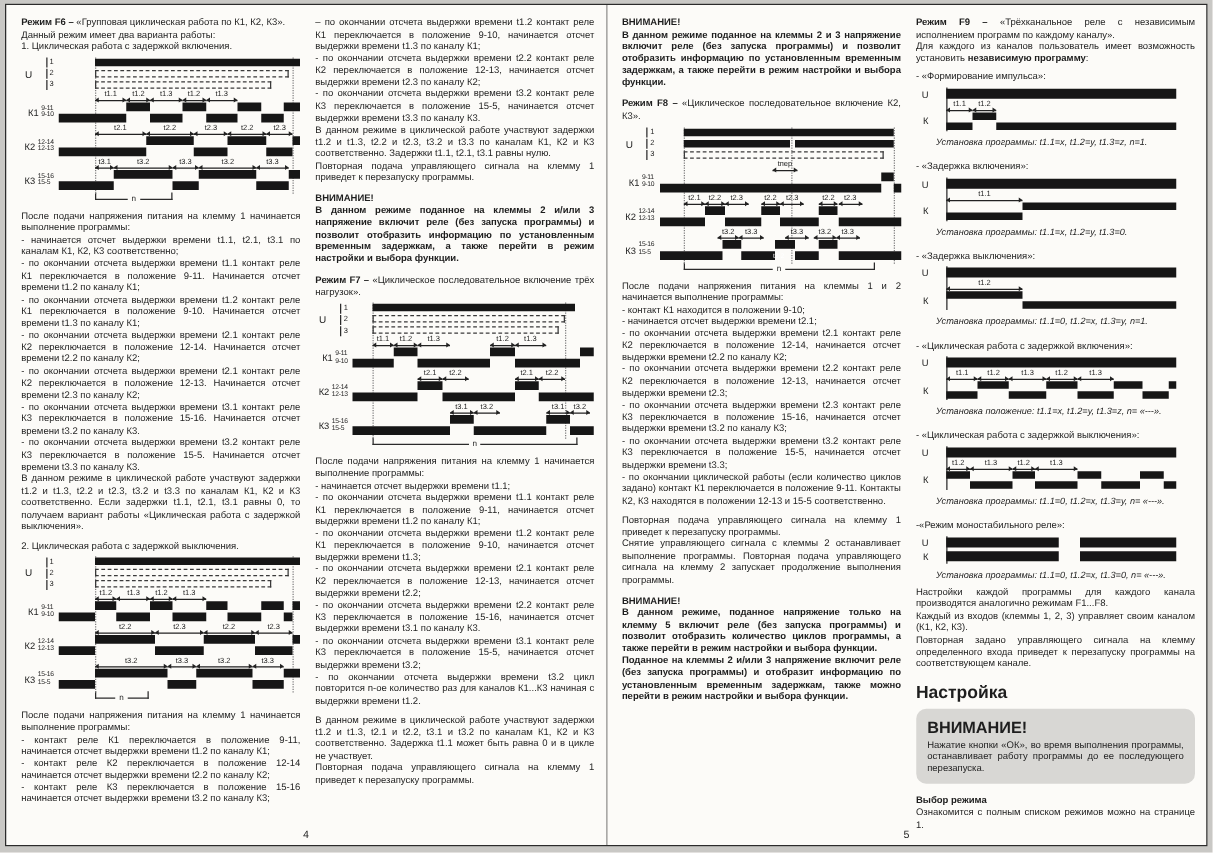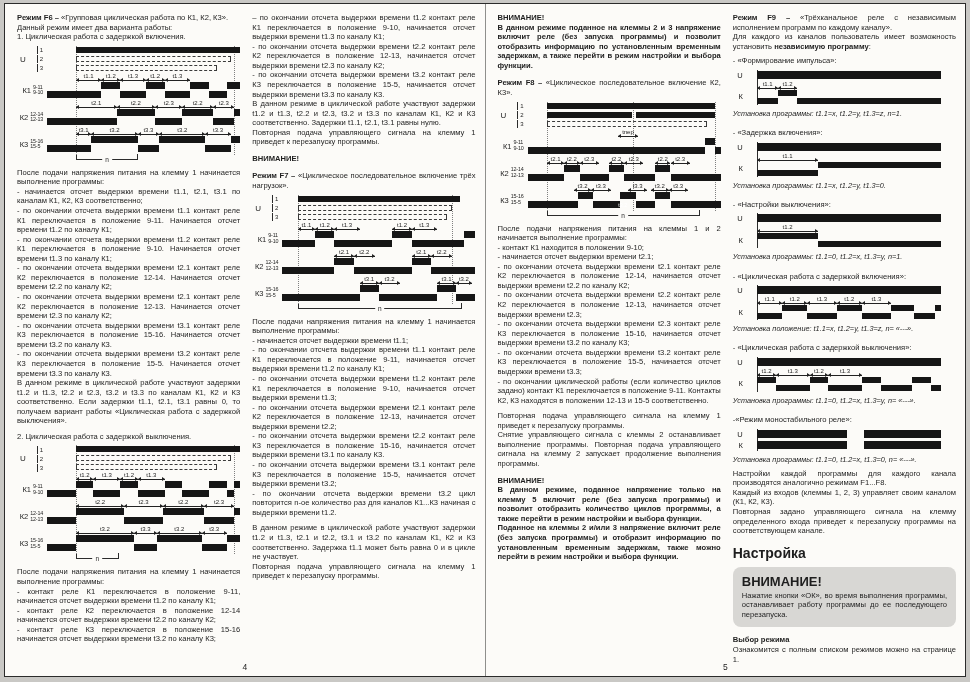--- a/index.html
+++ b/index.html
@@ -4,21 +4,21 @@
 <style>
   html,body{margin:0;padding:0;}
   body{width:970px;height:682px;background:#c9c8c5;font-family:"Liberation Sans",sans-serif;color:#1e1e1e;position:relative;overflow:hidden;}
   .sheet{position:absolute;left:4px;top:3px;right:4px;bottom:5px;background:#fcfbf8;border:1px solid #2b2b2b;display:flex;}
   .page{flex:1;position:relative;padding:9px 9px 16px 12px;display:flex;gap:12px;box-sizing:border-box;}
   .divider{width:1px;background:#8f8f8c;}
   .col{flex:1;min-width:0;display:flex;flex-direction:column;}
   .para{font-size:7.6px;line-height:1.26;text-align:justify;}
   .spacer{height:6px;}
   .b{font-weight:bold;}
-  .cap{font-style:italic;font-size:7.3px;margin:2px 0 5px 0;} .mt6{margin-top:6px;} .mt8{margin-top:8px;}
+  .cap{font-style:italic;font-size:7.3px;margin:2px 0 5px 16px;} .mt6{margin-top:6px;} .mt8{margin-top:8px;}
   .pagenum{position:absolute;bottom:4px;left:50%;transform:translateX(-50%);font-size:8.5px;}
   .warn{margin-top:7px;}
   .warn .para{font-weight:bold;}
   .h-set{font-size:14px;font-weight:bold;margin:9px 0 4px 0;}
   .warnbox{background:#d8d7d4;border-radius:8px;padding:7px 9px 8px 9px;margin:2px 0 8px 0;}
   .warnbox .wt{font-size:13px;font-weight:bold;margin-bottom:2px;}
   .f9item{margin-top:5px;}
   
   .tdiag{position:relative;margin:4px 0 4px 0;}
   .td-row{display:flex;position:relative;}
@@ -399,20 +399,21 @@
     <div class="col">
       <div>
           <div class="para">– по окончании отсчета выдержки времени t1.2 контакт реле К1 переключается в положение 9-10, начинается отсчет выдержки времени t1.3 по каналу К1;</div>
           <div class="para">- по окончании отсчета выдержки времени t2.2 контакт реле К2 переключается в положение 12-13, начинается отсчет выдержки времени t2.3 по каналу К2;</div>
           <div class="para">- по окончании отсчета выдержки времени t3.2 контакт реле К3 переключается в положение 15-5, начинается отсчет выдержки времени t3.3 по каналу К3.</div>
           <div class="para">В данном режиме в циклической работе участвуют задержки t1.2 и t1.3, t2.2 и t2.3, t3.2 и t3.3 по каналам К1, К2 и К3 соответственно. Задержки t1.1, t2.1, t3.1 равны нулю.</div>
           <div class="para">Повторная подача управляющего сигнала на клемму 1 приведет к перезапуску программы.</div>
         </div>
       <div class="warn">
         <div class="para b">ВНИМАНИЕ!</div>
+        <div class="para">В данном режиме поданное на клеммы 2 и/или 3 напряжение включит реле (без запуска программы) и позволит отобразить информацию по установленным временным задержкам, а также перейти в режим настройки и выбора функции.</div>
       </div>
       <div class="para mt8"><span class="b">Режим F7 – </span><span>«Циклическое последовательное включение трёх нагрузок».</span></div>
       <div class="tdiag">
           <div class="td-row urow" style="height: 9px;">
             <div class="td-gut" style="width: 30px;">
               <span class="u-num">1</span>
             </div>
             <div class="td-track">
               <div class="bar " style="left: 8%; width: 84%; top: 1px; height: 6px;"></div>
             </div>
@@ -842,21 +843,21 @@
                 <div class="bar " style="left: 5%; width: 29%; top: 9px; height: 6px;"></div>
               </div>
             </div>
             <div class="td-guides" style="left: 14px; bottom: 0px; top: 0px;">
               <div class="gline solid" style="left: 5%;"></div>
             </div>
           </div>
         <div class="para cap">Установка программы: t1.1=x, t1.2=y, t1.3=0.</div>
       </div>
       <div class="f9item">
-        <div class="para">- «Настройки выключения»:</div>
+        <div class="para">- «Задержка выключения»:</div>
         <div class="tdiag">
             <div class="td-row wave" style="height: 11px;">
               <div class="td-gut" style="width: 14px;">
                 <span class="ch-name">U</span>
               </div>
               <div class="td-track">
                 <div class="bar " style="left: 5%; width: 88%; top: 1px; height: 8px;"></div>
               </div>
             </div>
             <div class="td-row labels" style="height: 8px;">

